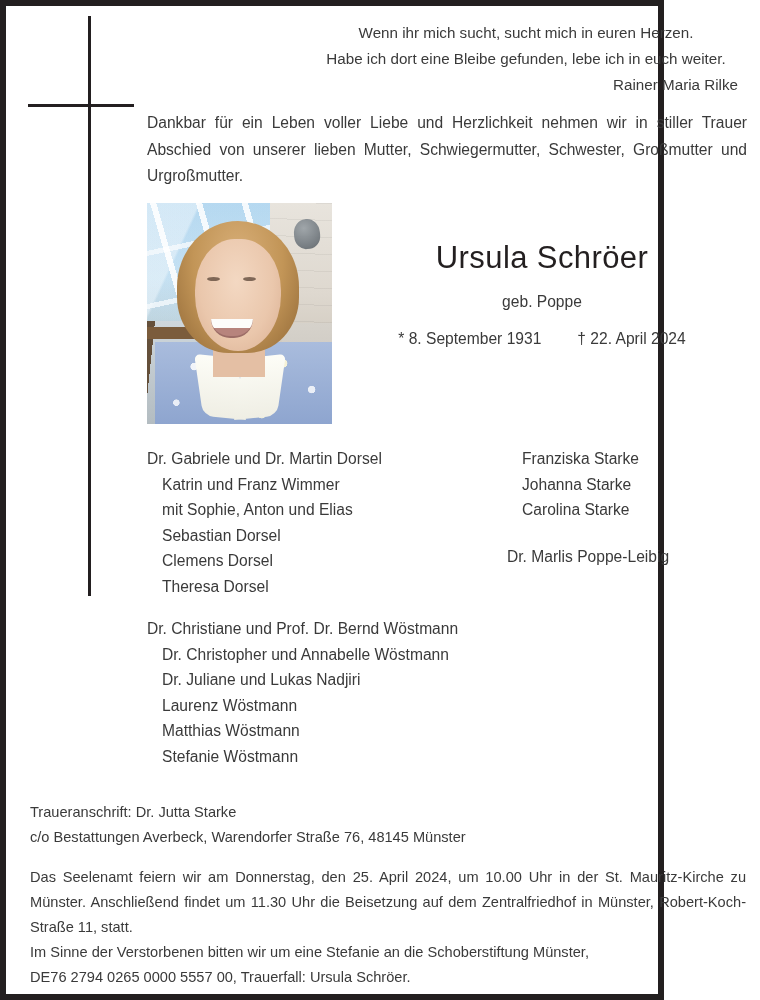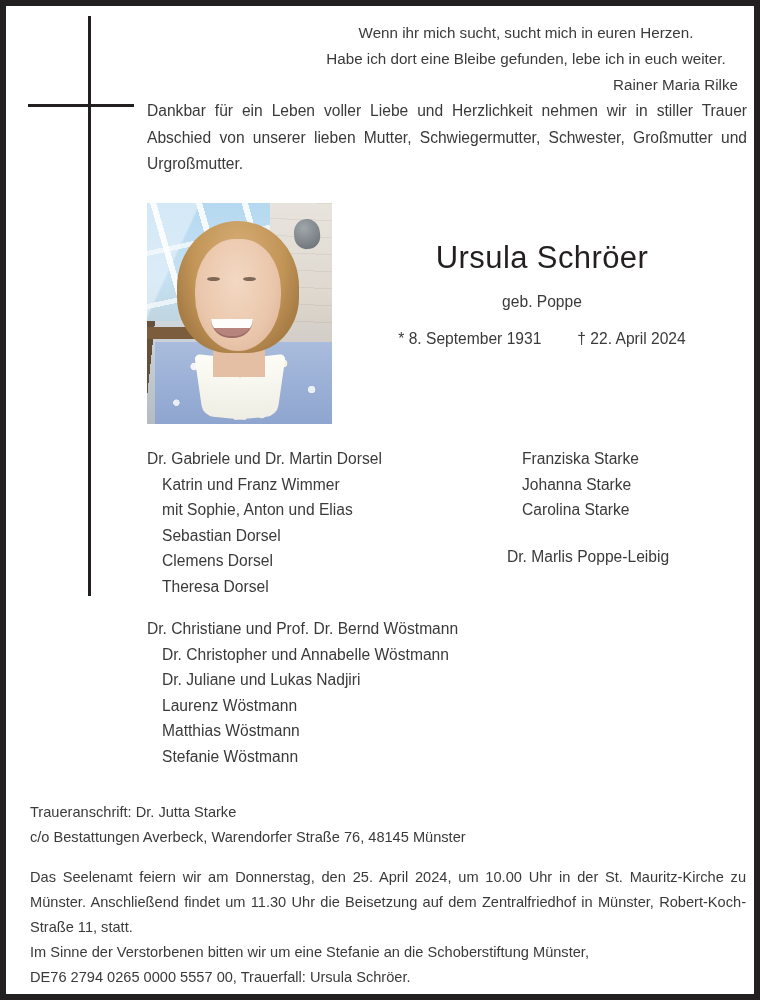--- a/index.html
+++ b/index.html
@@ -10,21 +10,21 @@
   body {
     width: 760px;
     height: 1000px;
     overflow: hidden;
     font-family: "Liberation Sans", sans-serif;
     color: #2b2b2b;
   }
 
   #obituary-page {
     position: relative;
-    width: 760px;
+    width: 664px;
     height: 1000px;
     box-sizing: border-box;
     background: #a16207;
     border: 6px solid #231f20;
   }
 
   .sheet {
     position: relative;
     width: 100%;
     height: 100%;
@@ -79,21 +79,21 @@
     text-align: right;
     font-size: 15.2px;
     line-height: 24px;
     color: #3a3a3a;
   }
 
   
   #intro-text {
     position: absolute;
     left: 141px;
-    top: 92px;
+    top: 104px;
     width: 600px;
     font-size: 15.6px;
     line-height: 26.5px;
     color: #3a3a3a;
     text-align: justify;
     text-justify: inter-word;
   }
 
   
   #portrait {

